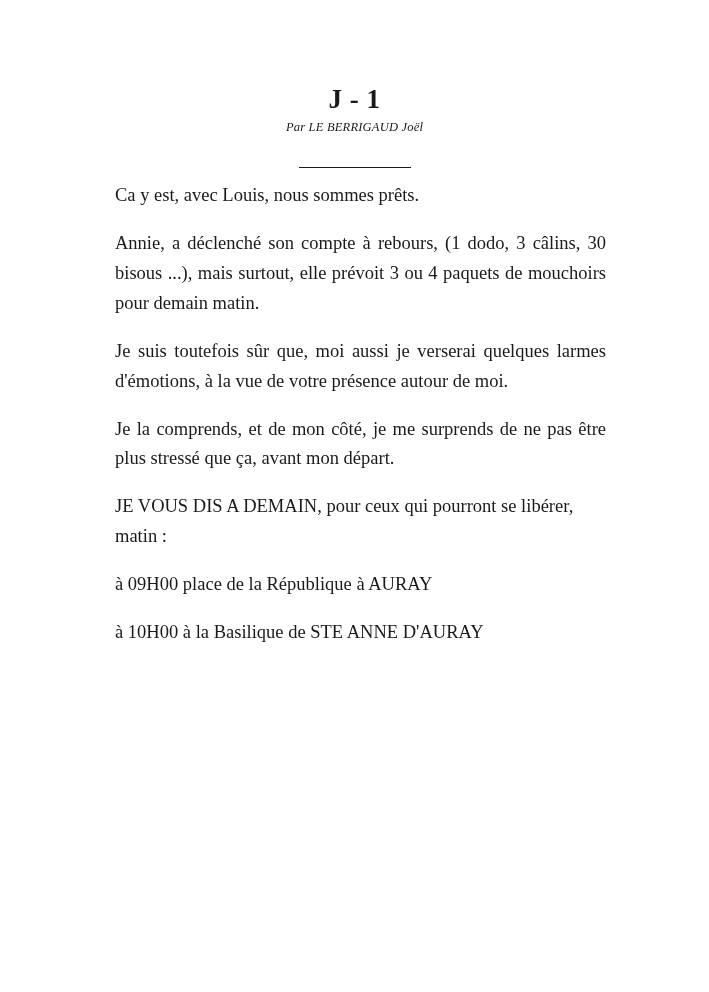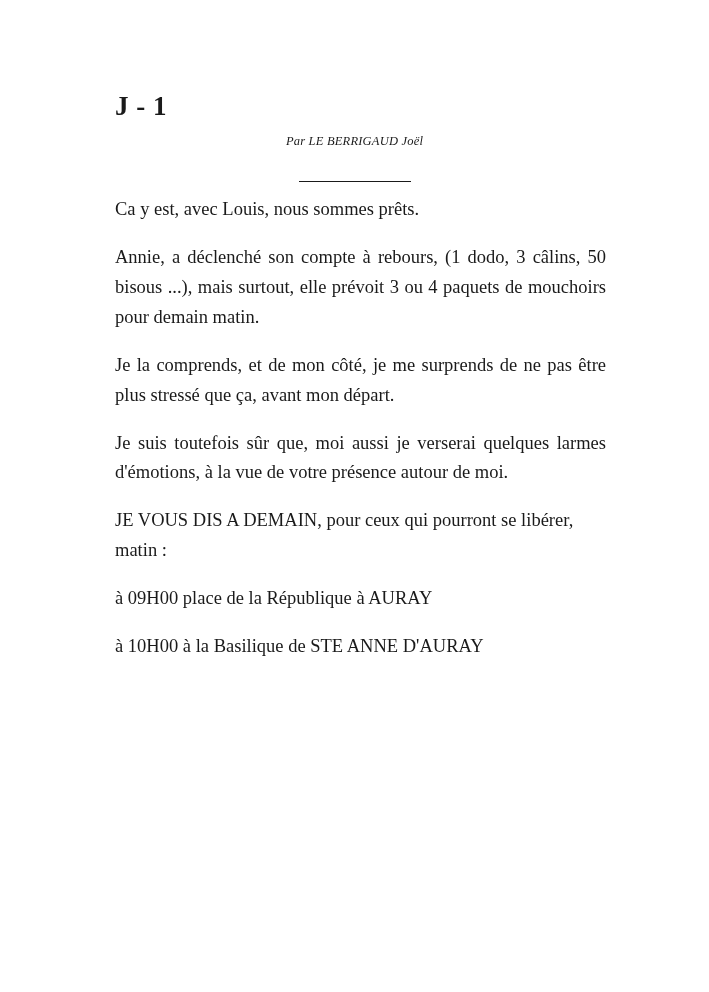--- a/index.html
+++ b/index.html
@@ -22,24 +22,25 @@
     height: 992px;
     background: #fff;
   }
   .content {
     position: absolute;
     left: 103px;
     top: 80px;
     width: 503px;
   }
   .doc-title {
+    text-align: center;
     font-size: 27px;
     font-weight: bold;
     letter-spacing: 0.5px;
-    margin: 12px;
+    margin: 5px;
     line-height: 1.1;
     font-family: "Liberation Serif", serif;
   }
   .doc-author {
     text-align: center;
     font-size: 12.5px;
     font-style: italic;
     font-family: "Liberation Serif", serif;
     margin-top: 0;
     letter-spacing: 0.2px;
@@ -90,25 +91,25 @@
     <h1 class="doc-title">J - 1</h1>
 
     <div class="doc-author">Par LE BERRIGAUD Joël</div>
 
     <div class="rule-wrap">
       <span class="rule"></span>
     </div>
 
     <p class="para first nojust">Ca y est, avec Louis, nous sommes prêts.</p>
 
-    <p class="para">Annie, a déclenché son compte à rebours, (1 dodo, 3 câlins, 50 bisous ...), mais surtout, elle prévoit 3 ou 4 paquets de mouchoirs pour demain matin.</p>
+    <p class="para">Annie, a déclenché son compte à rebours, (1 dodo, 3 câlins, 30 bisous ...), mais surtout, elle prévoit 3 ou 4 paquets de mouchoirs pour demain matin.</p>
+
+    <p class="para">Je suis toutefois sûr que, moi aussi je verserai quelques larmes d'émotions, à la vue de votre présence autour de moi.</p>
 
     <p class="para">Je la comprends, et de mon côté, je me surprends de ne pas être plus stressé que ça, avant mon départ.</p>
-
-    <p class="para">Je suis toutefois sûr que, moi aussi je verserai quelques larmes d'émotions, à la vue de votre présence autour de moi.</p>
 
     <p class="para nojust">JE VOUS DIS A DEMAIN, pour ceux qui pourront se libérer, matin :</p>
 
     <p class="para nojust">à 09H00 place de la République à AURAY</p>
 
     <p class="para nojust">à 10H00 à la Basilique de STE ANNE D'AURAY</p>
 
   </div>
 
 </div>

